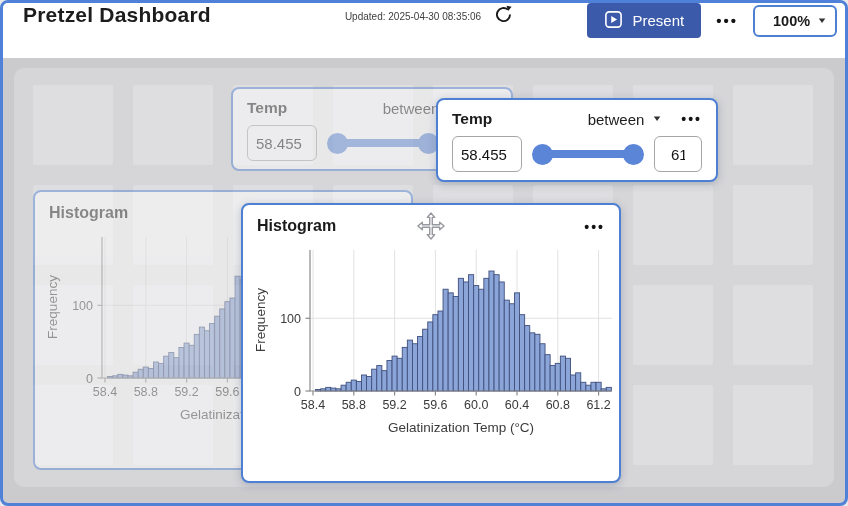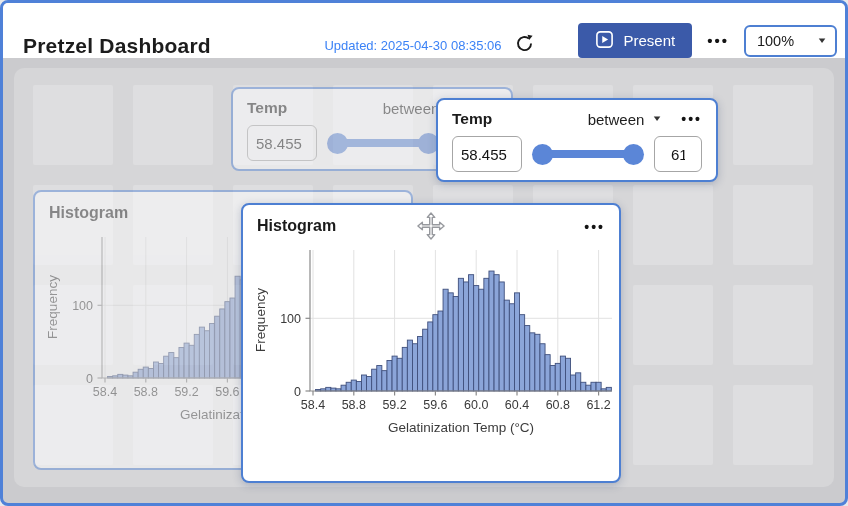--- a/index.html
+++ b/index.html
@@ -3,30 +3,30 @@
 <meta charset="utf-8">
 <style>
   * { margin:0; padding:0; box-sizing:border-box; }
   html,body { background:#e8e8ea; font-family:"Liberation Sans", sans-serif; }
   .window{
     position:relative; width:848px; height:506px;
     border:3px solid #4f81d8; border-radius:8px; overflow:hidden;
     background:#cbcbce; display:flex; flex-direction:column;
   }
   
-  .header{ flex:0 0 55px; background:#ffffff; display:flex; align-items:flex-end; padding:0 6px 0 20px; }
+  .header{ flex:0 0 55px; background:#ffffff; display:flex; align-items:flex-start; padding:0 6px 0 20px; }
   .app-title{ flex:1 1 0; font-size:21px; font-weight:600; color:#1c1c1c; letter-spacing:.2px; }
-  .updated-group{ display:flex; align-items:center; gap:11px; font-size:13px; color:#3b82f6; }
+  .updated-group{ display:flex; align-items:center; gap:11px; font-size:10px; color:#404040; }
   .refresh-btn{ background:none; border:none; cursor:pointer; display:flex; align-items:center; padding:2px; }
   .actions{ flex:1 1 0; display:flex; justify-content:flex-end; align-items:center; gap:15px; padding-right:2px; }
   .present-btn{ background:#3b5aa9; color:#fff; border:none; border-radius:4px; height:35px;
     padding:2px 17px; display:flex; align-items:center; gap:10px; font-size:15px; font-family:inherit; cursor:pointer; }
   .dots{ font-weight:700; font-size:15px; letter-spacing:2px; color:#141414; background:none; border:none; cursor:pointer; font-family:inherit; }
   .zoom-select{ background:#fff; border:2px solid #4d7fd2; border-radius:6px; height:32px;
-    padding:0 9px 0 11px; display:flex; align-items:center; gap:24px; font-size:14.5px; color:#1a1a1a; cursor:pointer; }
+    padding:0 9px 0 18px; display:flex; align-items:center; gap:8px; font-size:14.5px; color:#1a1a1a; cursor:pointer;font-weight:bold; }
   .caret{ font-size:8px; color:#333; line-height:1; transform:scaleX(1.4); display:inline-block; }
   
   .main{ position:relative; flex:1 1 auto; overflow:hidden; }
   .panel{ position:absolute; left:11px; top:10px; width:820px; height:419px; background:#d6d6d8; border-radius:10px; }
   .tile-grid{ position:absolute; left:19px; top:17px; display:grid;
     grid-template-columns:repeat(8,80px); grid-auto-rows:80px; gap:20px; }
   .tile{ background:#dedee0; border-radius:2px; }
   
   .card{ position:absolute; background:#fff; border:2px solid #4d7fd2; border-radius:8px; }
   .fore{ z-index:3; box-shadow:0 2px 8px rgba(50,70,110,.28); }

